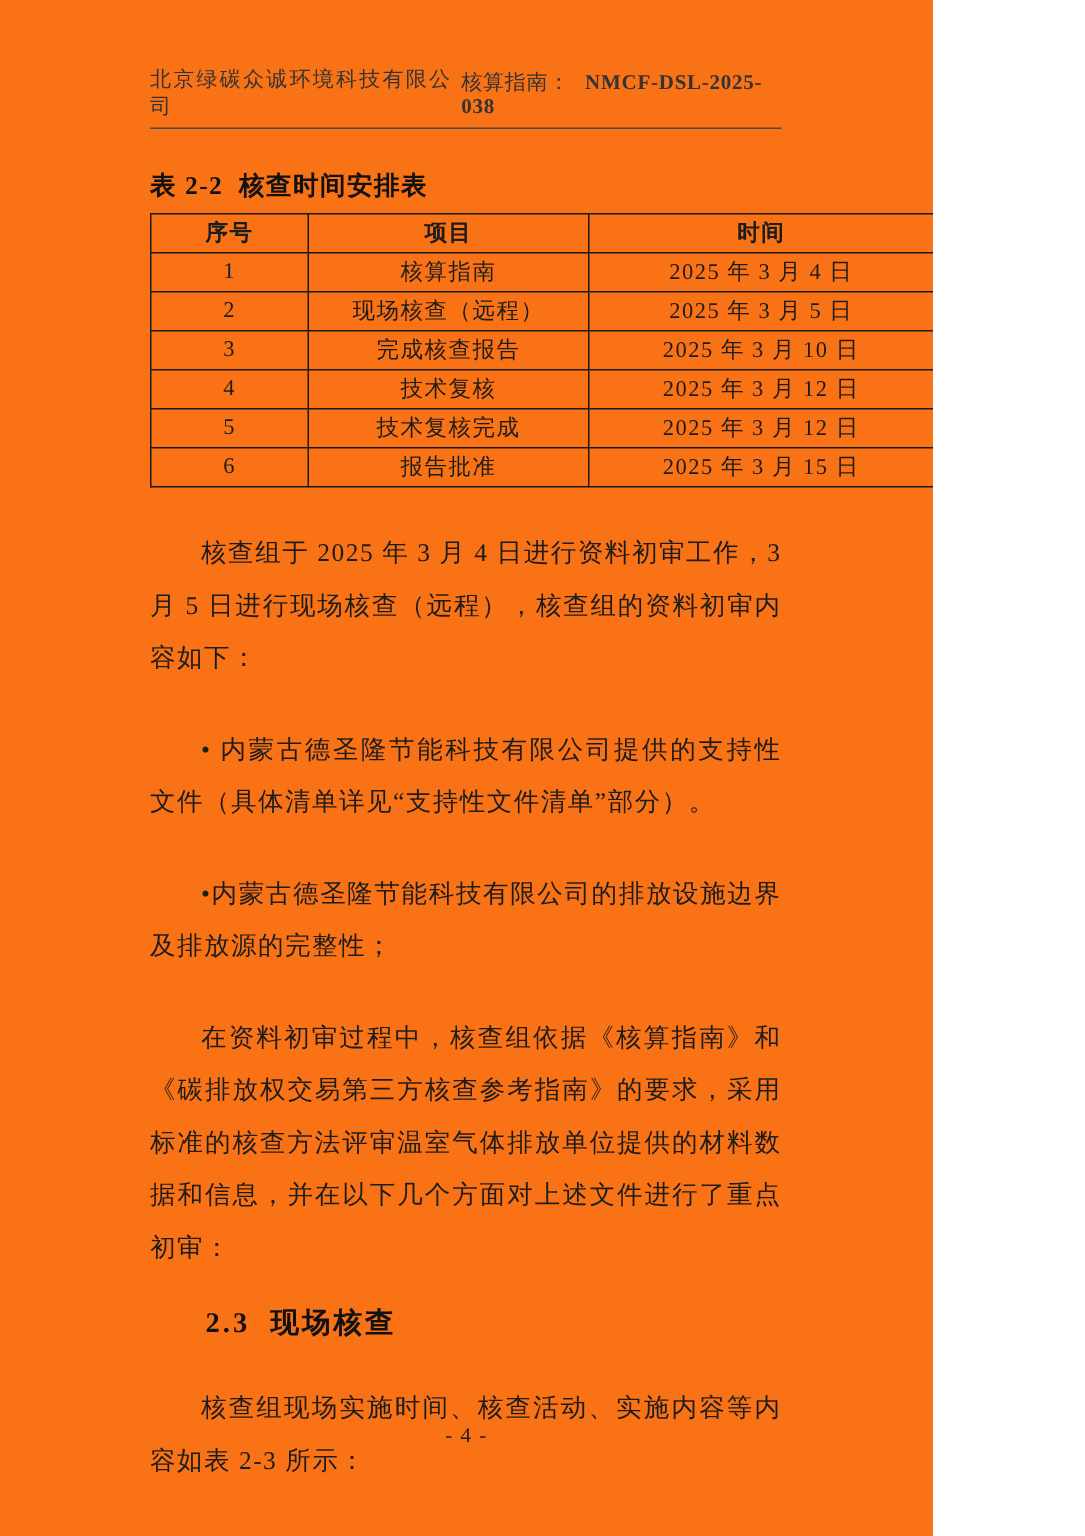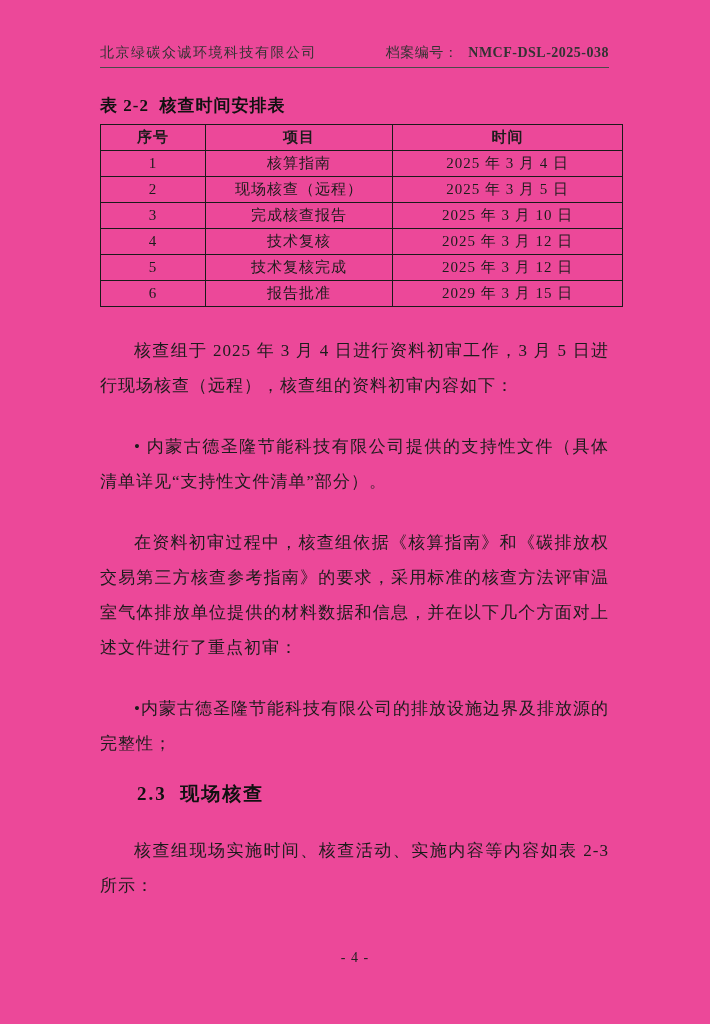--- a/index.html
+++ b/index.html
@@ -2,23 +2,23 @@
 <html><head>
 <meta charset="utf-8">
 <style>
   html, body {
     margin: 0;
     padding: 0;
     background: #ffffff;
   }
   .page {
     position: relative;
-    width: 710px;
+    width: 622px;
     height: 1024px;
-    background: #ec4899;
+    background: #f97316;
     box-sizing: border-box;
     padding: 44px 101px 0 100px;
     font-family: "Liberation Serif", "DejaVu Serif", serif;
     color: #1c1c1c;
     overflow: hidden;
   }
   
   .doc-header {
     display: flex;
     justify-content: space-between;
@@ -102,21 +102,21 @@
   }
 </style>
 </head>
 <body>
 
 <div class="page">
 
   <header class="doc-header">
     <span class="company">北京绿碳众诚环境科技有限公司</span>
     <span class="archive">
-      <span>档案编号：</span><span class="archive-no">NMCF-DSL-2025-038</span>
+      <span>核算指南：</span><span class="archive-no">NMCF-DSL-2025-038</span>
     </span>
   </header>
 
   <div class="table-caption">表 2-2  核查时间安排表</div>
 
   <table class="schedule">
     <colgroup>
       <col class="c-no">
       <col class="c-item">
       <col class="c-time">
@@ -150,33 +150,33 @@
         <td>2025 年 3 月 12 日</td>
       </tr>
       <tr>
         <td>5</td>
         <td>技术复核完成</td>
         <td>2025 年 3 月 12 日</td>
       </tr>
       <tr>
         <td>6</td>
         <td>报告批准</td>
-        <td>2029 年 3 月 15 日</td>
+        <td>2025 年 3 月 15 日</td>
       </tr>
     </tbody>
   </table>
 
 
   <p class="body indent">核查组于 2025 年 3 月 4 日进行资料初审工作，3 月 5 日进行现场核查（远程），核查组的资料初审内容如下：</p>
 
   <p class="body indent">• 内蒙古德圣隆节能科技有限公司提供的支持性文件（具体清单详见“支持性文件清单”部分）。</p>
 
+  <p class="body indent">•内蒙古德圣隆节能科技有限公司的排放设施边界及排放源的完整性；</p>
+
   <p class="body indent">在资料初审过程中，核查组依据《核算指南》和《碳排放权交易第三方核查参考指南》的要求，采用标准的核查方法评审温室气体排放单位提供的材料数据和信息，并在以下几个方面对上述文件进行了重点初审：</p>
-
-  <p class="body indent">•内蒙古德圣隆节能科技有限公司的排放设施边界及排放源的完整性；</p>
 
 
   <h2 class="h-sec h-23">2.3  现场核查</h2>
 
   <p class="body indent">核查组现场实施时间、核查活动、实施内容等内容如表 2-3 所示：</p>
 
   <footer class="doc-footer">
     <span>- 4 -</span>
   </footer>
 

